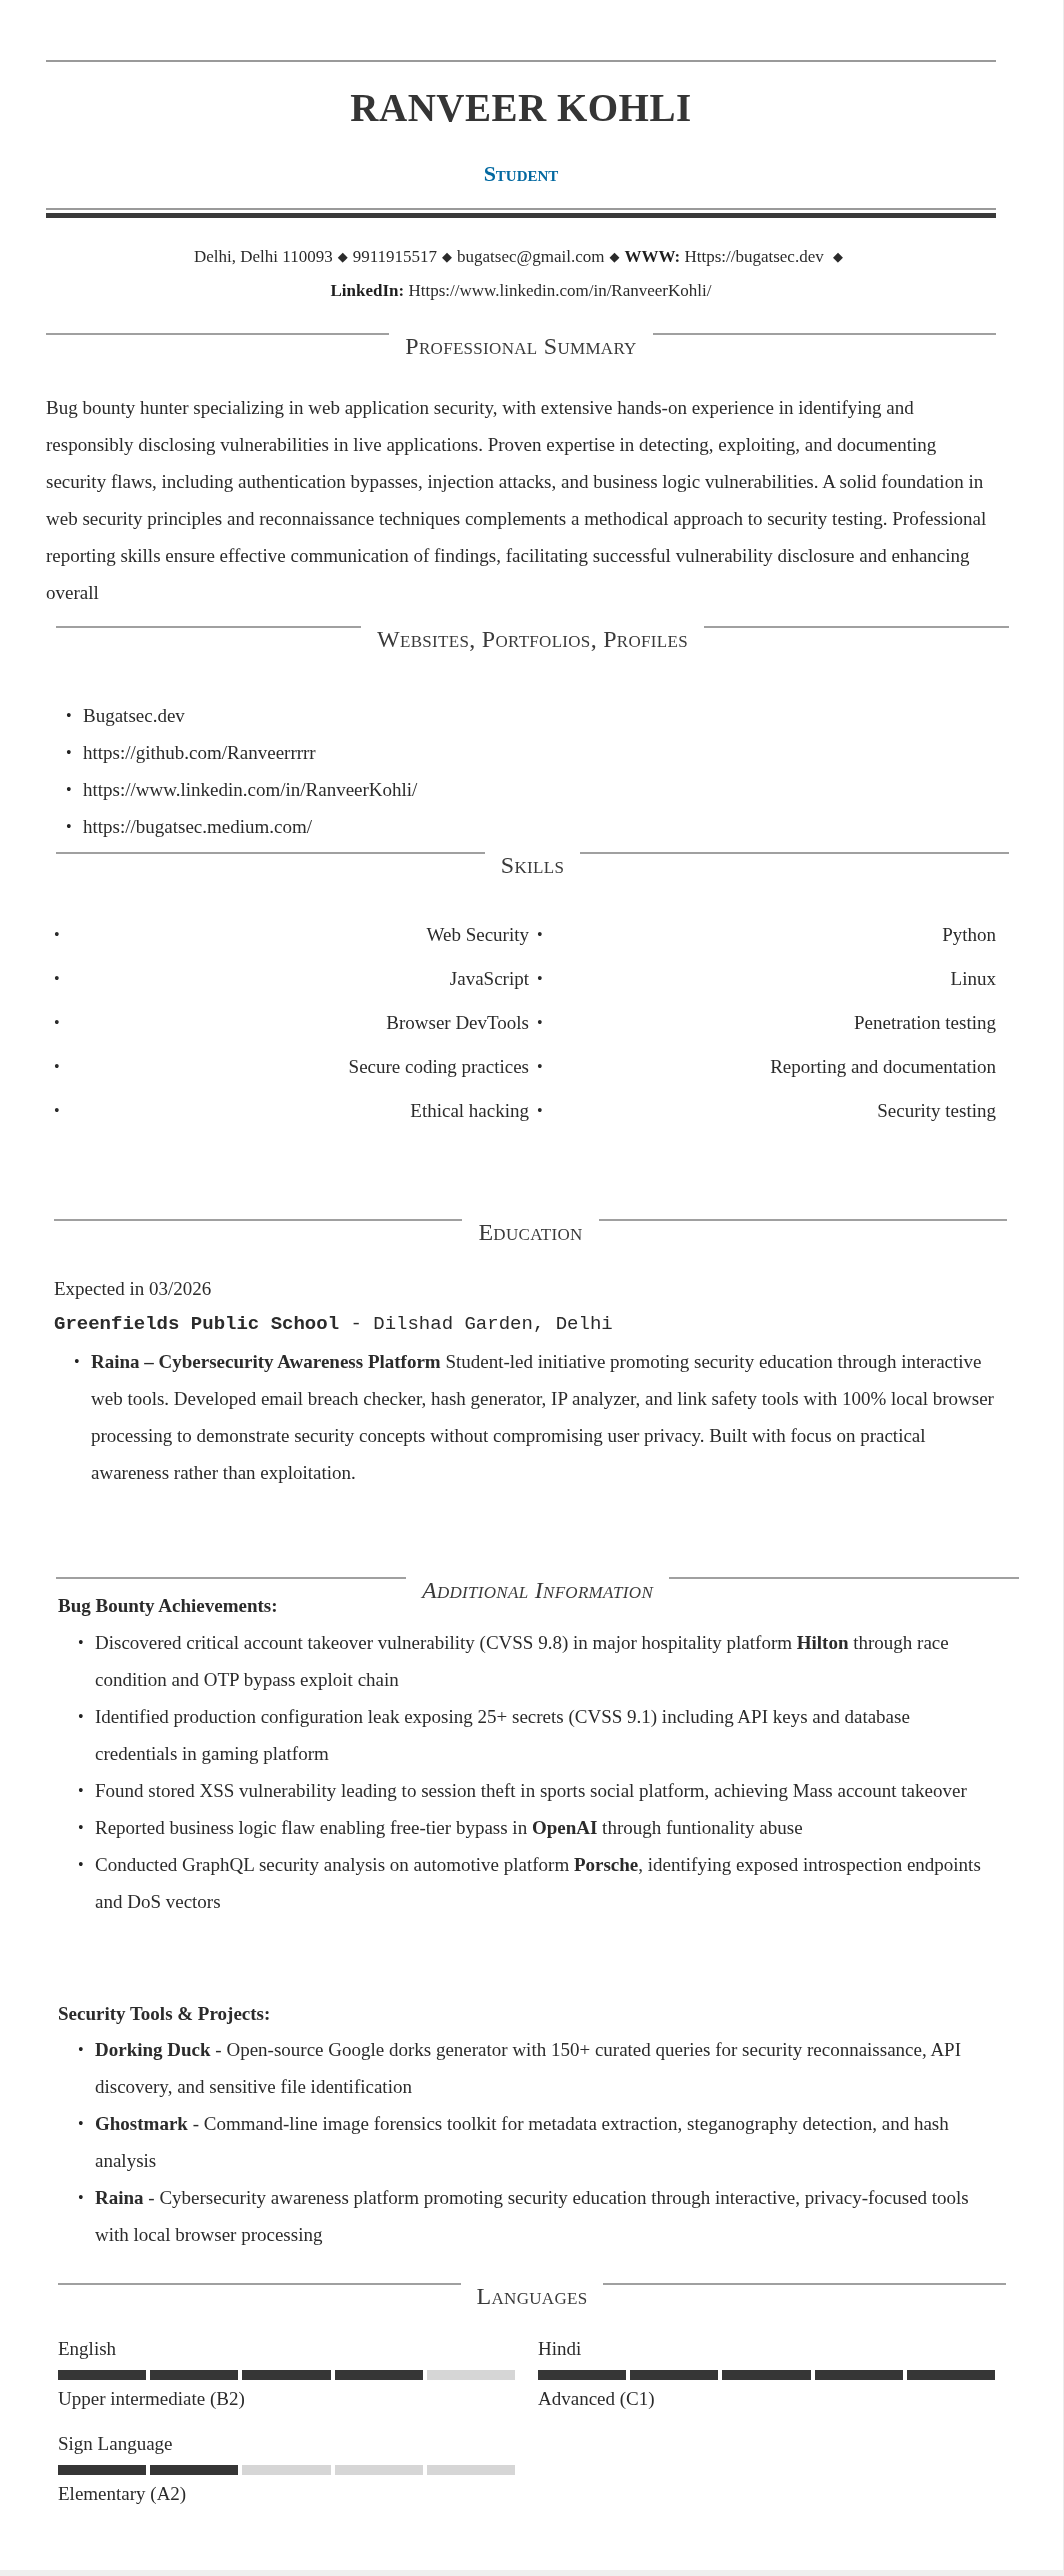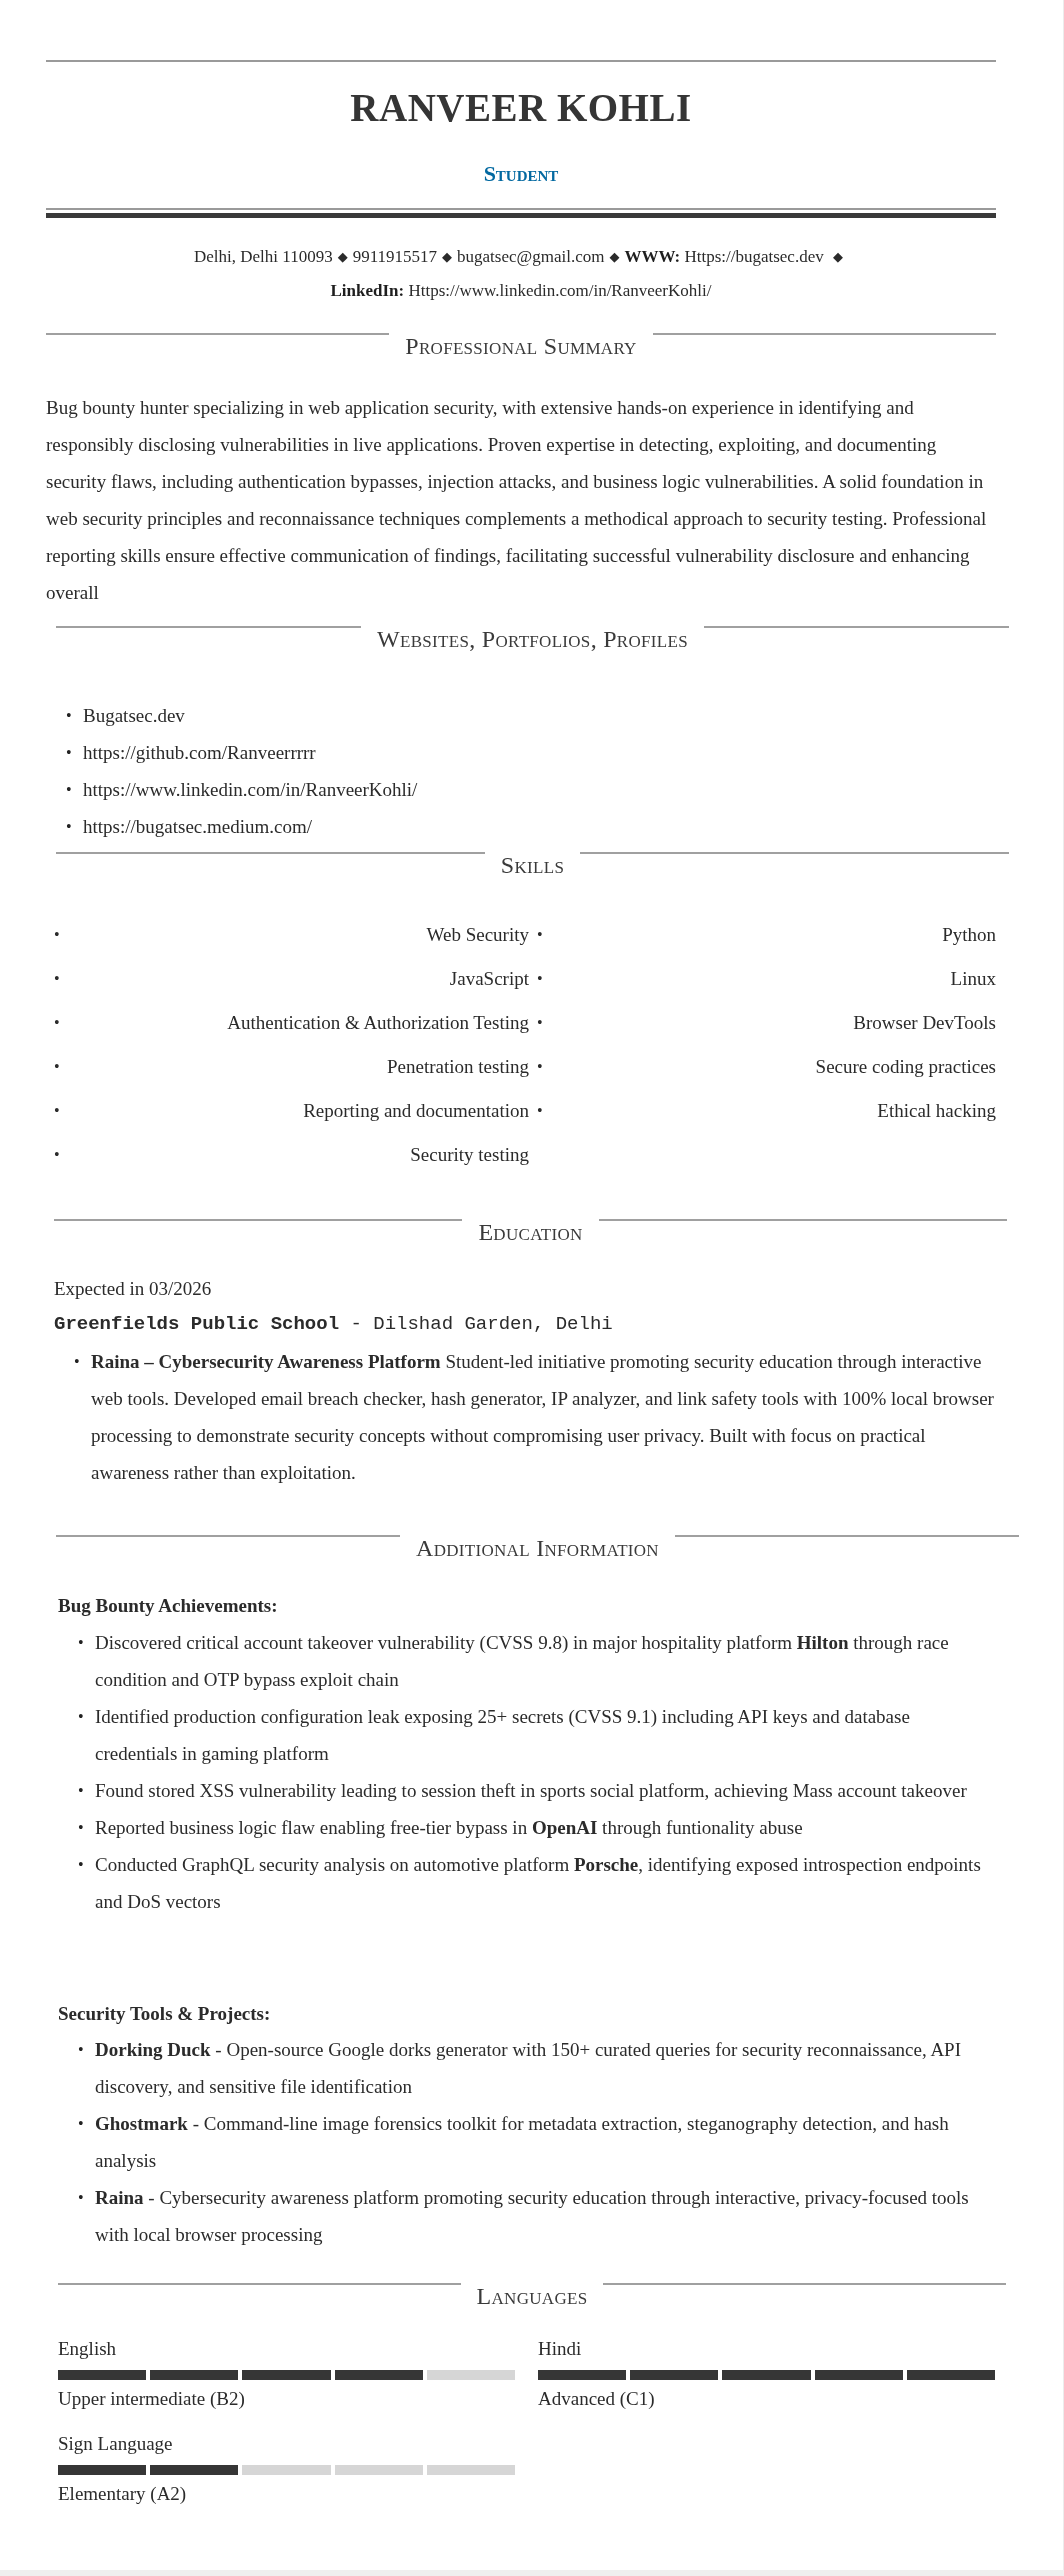--- a/index.html
+++ b/index.html
@@ -130,21 +130,20 @@
   <div class="sec-head" style="top:852px; left:10px; width:953px;">
     <div class="line"></div>
     <div class="label">Skills</div>
     <div class="line"></div>
   </div>
   <div class="skills">
     <div class="item">Web Security</div>
     <div class="item">Python</div>
     <div class="item">JavaScript</div>
     <div class="item">Linux</div>
-    <div class="item">Authentication &amp; Authorization Testing</div>
     <div class="item">Browser DevTools</div>
     <div class="item">Penetration testing</div>
     <div class="item">Secure coding practices</div>
     <div class="item">Reporting and documentation</div>
     <div class="item">Ethical hacking</div>
     <div class="item">Security testing</div>
   </div>
 
   <div class="sec-head" style="top:1219px; left:8px; width:953px;">
     <div class="line"></div>
@@ -152,21 +151,21 @@
     <div class="line"></div>
   </div>
   <div class="para" style="top:1270px; left:8px;">Expected in 03/2026</div>
   <div class="para" style="top:1306px; left:8px;font-family:Liberation Mono, monospace;">
     <b>Greenfields Public School</b><span> - Dilshad Garden, Delhi</span>
   </div>
   <ul class="blist" style="position:absolute; top:1343px; left:8px; width:942px;">
     <li><b>Raina – Cybersecurity Awareness Platform</b><span> Student-led initiative promoting security education through interactive web tools. Developed email breach checker, hash generator, IP analyzer, and link safety tools with 100% local browser processing to demonstrate security concepts without compromising user privacy. Built with focus on practical awareness rather than exploitation.</span></li>
   </ul>
 
-  <div class="sec-head" style="top:1535px; left:10px; width:963px;">
+  <div class="sec-head" style="top:1577px; left:10px; width:963px;font-style:italic;">
     <div class="line"></div>
     <div class="label">Additional Information</div>
     <div class="line"></div>
   </div>
   <div class="para" style="top:1587px; left:12px; font-weight:bold;">Bug Bounty Achievements:</div>
   <ul class="blist" style="position:absolute; top:1624px; left:12px; width:938px;">
     <li><span>Discovered critical account takeover vulnerability (CVSS 9.8) in major hospitality platform </span><b>Hilton</b><span> through race condition and OTP bypass exploit chain</span></li>
     <li><span>Identified production configuration leak exposing 25+ secrets (CVSS 9.1) including API keys and database credentials in gaming platform</span></li>
     <li><span>Found stored XSS vulnerability leading to session theft in sports social platform, achieving Mass account takeover</span></li>
     <li><span>Reported business logic flaw enabling free-tier bypass in </span><b>OpenAI</b><span> through funtionality abuse</span></li>

